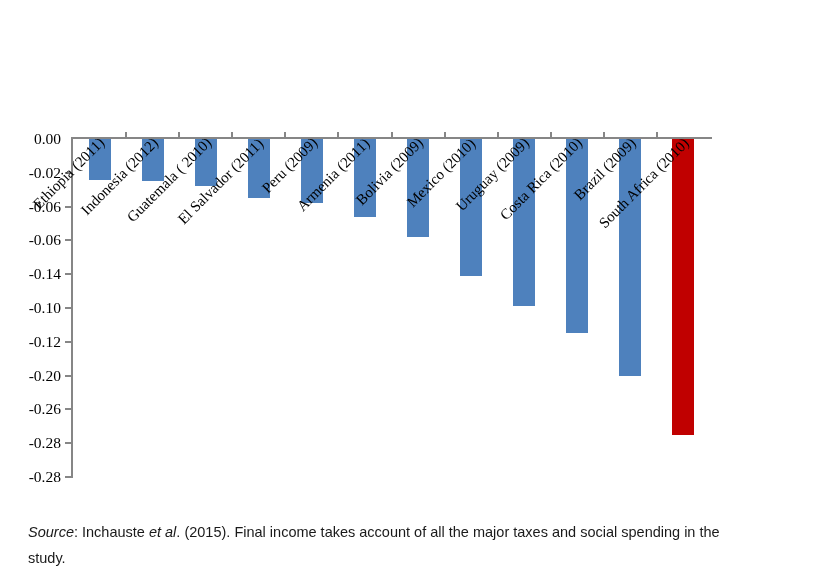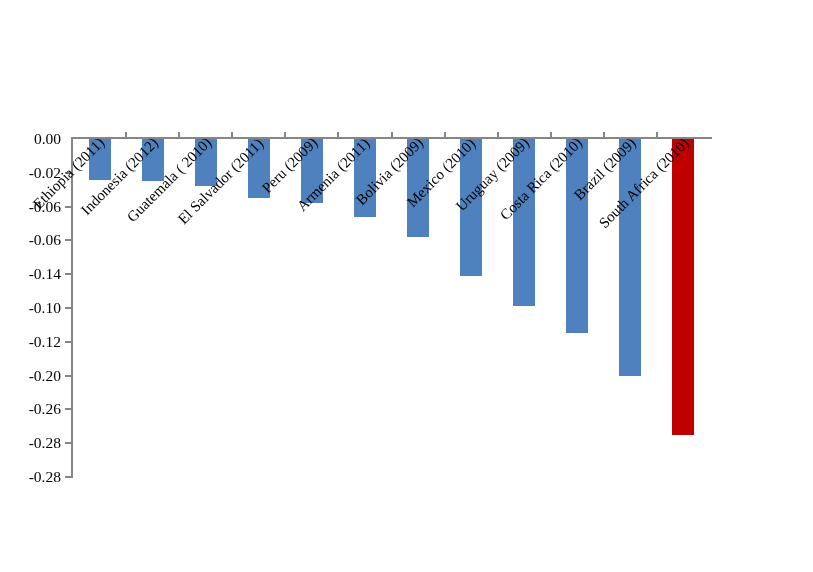--- a/index.html
+++ b/index.html
@@ -190,14 +190,17 @@
         <div class="xcat-label" style="left: 363.816px; top: 189.225px;">Bolivia (2009)</div>
         <div class="xcat-label" style="left: 415.485px; top: 190.64px;">Mexico (2010)</div>
         <div class="xcat-label" style="left: 464.326px; top: 194.882px;">Uruguay (2009)</div>
         <div class="xcat-label" style="left: 508.217px; top: 204.075px;">Costa Rica (2010)</div>
         <div class="xcat-label" style="left: 581.806px; top: 183.569px;">Brazil (2009)</div>
         <div class="xcat-label" style="left: 606.606px; top: 211.853px;">South Africa (2010)</div>
       </div>
 
   </div>
 
+  <div id="source-note">
+    <span class="ital">Source</span><span>: </span><span>Inchauste </span><span class="ital">et al</span><span>. (2015). Final income takes account of all the major taxes and social spending in the study.</span>
+  </div>
 
 </div>
 
 </body></html>

